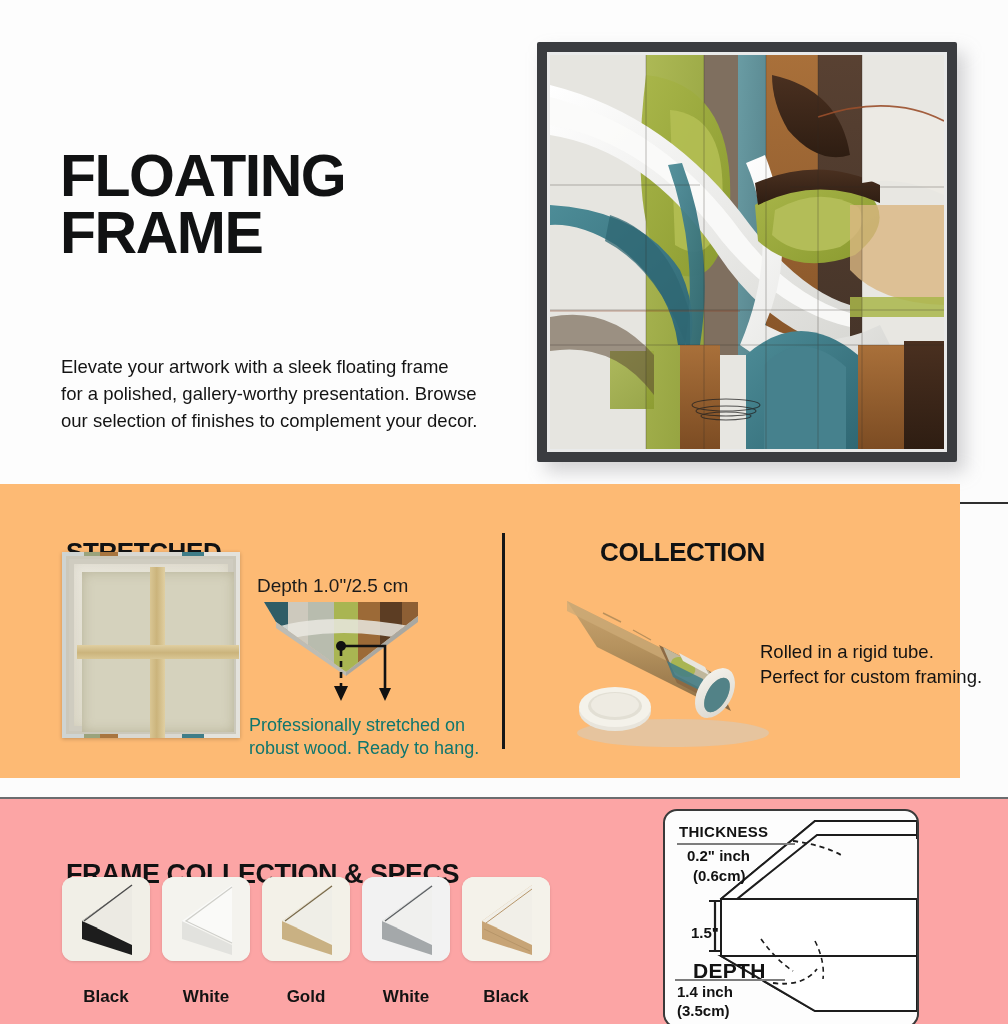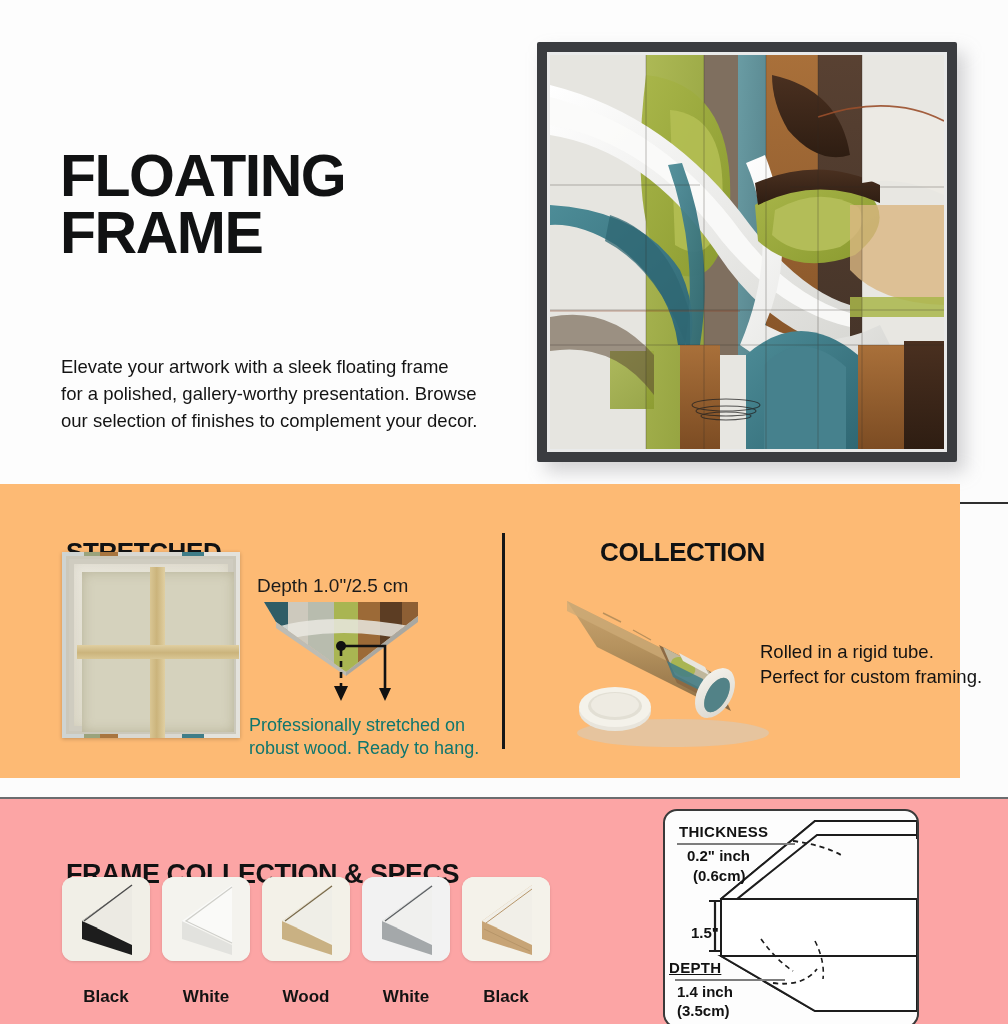--- a/index.html
+++ b/index.html
@@ -277,21 +277,21 @@
     color: #121212;
     font-weight: bold;
   }
   .spec-thick-title { left: 14px; top: 12px; font-size: 15px; letter-spacing:0.3px; }
   .spec-thick-rule {
     position:absolute; left: 12px; top: 32px; width: 118px; height: 2px; background:#7d7d7d;
   }
   .spec-thick-v1 { left: 22px; top: 36px; font-size: 15px; }
   .spec-thick-v2 { left: 28px; top: 56px; font-size: 15px; }
   .spec-mid { left: 26px; top: 113px; font-size: 15px; }
-  .spec-depth-title { left: 4px; top: 148px; font-size: 15px; letter-spacing:0.3px;text-decoration:underline; }
+  .spec-depth-title { left: 28px; top: 148px; font-size: 21px; letter-spacing:0.3px; }
   .spec-depth-rule {
     position:absolute; left: 10px; top: 168px; width: 110px; height: 2px; background:#7d7d7d;
   }
   .spec-depth-v1 { left: 12px; top: 172px; font-size: 15px; }
   .spec-depth-v2 { left: 12px; top: 191px; font-size: 15px; }
 </style>
 </head>
 <body>
 
 <div class="page">
@@ -554,21 +554,21 @@
       <div class="swatch">
         <div class="swatch-tile">
           <svg width="88" height="84" viewBox="0 0 88 84">
             <rect width="88" height="84" fill="#f3f1e8"></rect>
             <path d="M70,8 L20,44 L20,62 L70,26 Z" fill="#d9c49a"></path>
             <path d="M20,44 L70,68 L70,78 L20,62 Z" fill="#c9b183"></path>
             <path d="M70,8 L20,44 L70,66 Z" fill="#efeee7"></path>
             <path d="M70,9 L23,44" stroke="#7a6b4a" stroke-width="1.3" fill="none"></path>
           </svg>
         </div>
-        <div class="swatch-name">Wood</div>
+        <div class="swatch-name">Gold</div>
       </div>
 
       <div class="swatch">
         <div class="swatch-tile">
           <svg width="88" height="84" viewBox="0 0 88 84">
             <rect width="88" height="84" fill="#f2f2f2"></rect>
             <path d="M70,8 L20,44 L20,62 L70,26 Z" fill="#b8bcbe"></path>
             <path d="M20,44 L70,68 L70,78 L20,62 Z" fill="#a4a8aa"></path>
             <path d="M70,8 L20,44 L70,66 Z" fill="#f0f0ee"></path>
             <path d="M70,9 L23,44" stroke="#5d6164" stroke-width="1.4" fill="none"></path>

